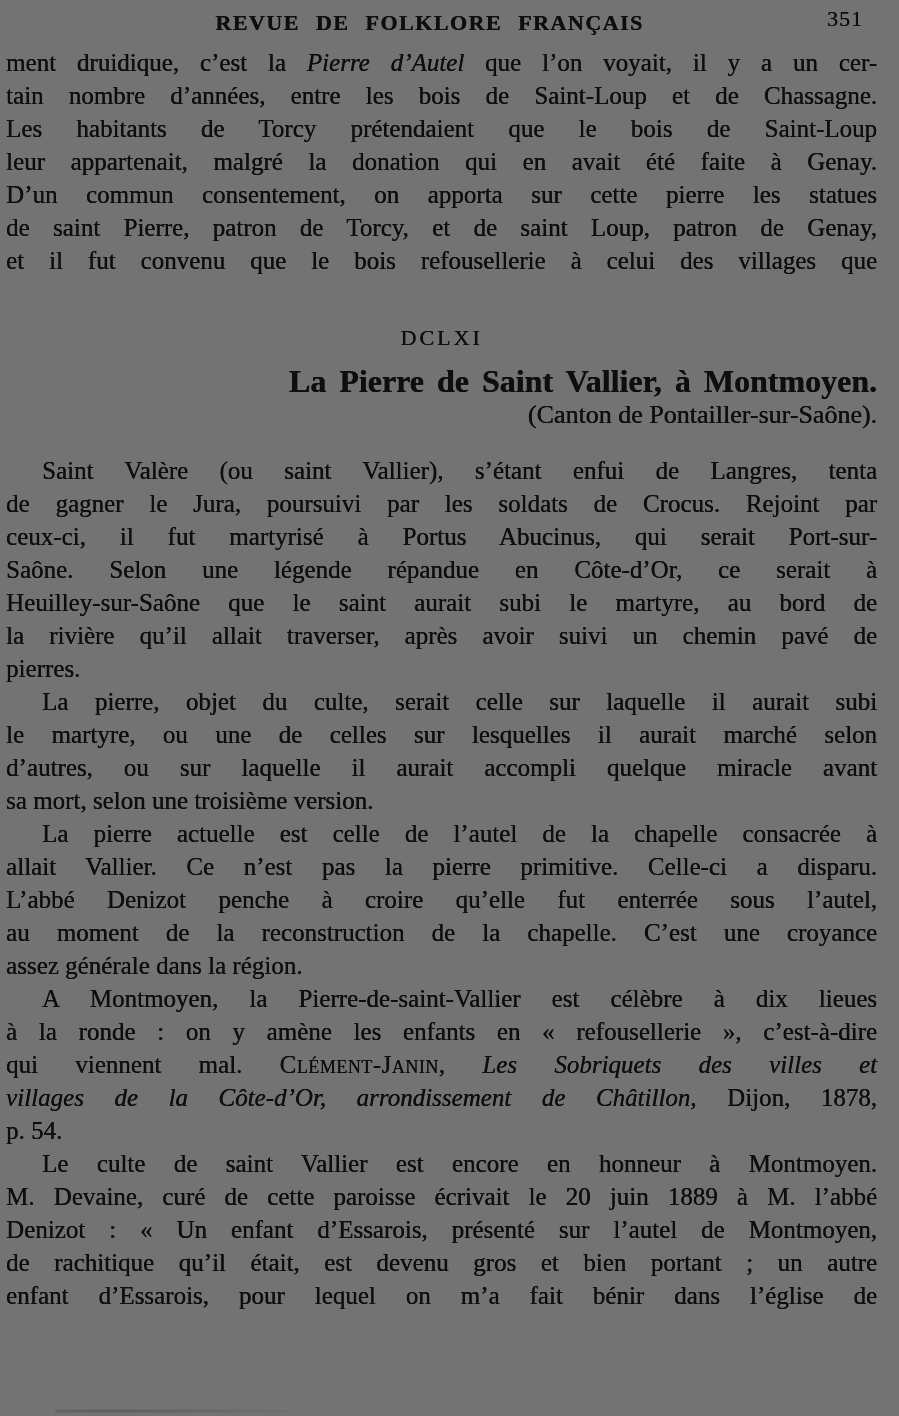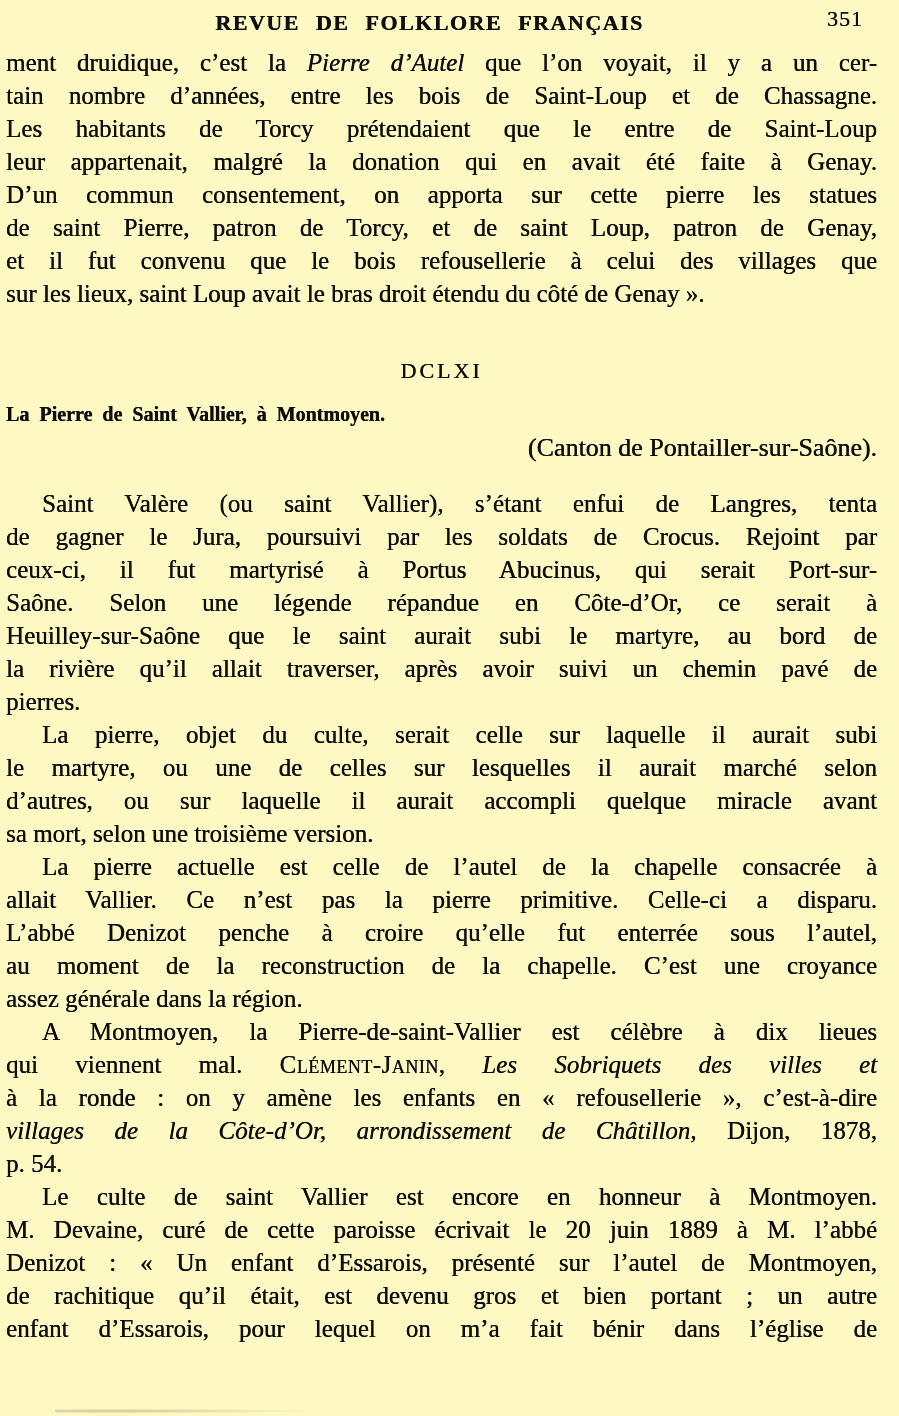--- a/index.html
+++ b/index.html
@@ -1,21 +1,21 @@
 <!DOCTYPE html>
 <html lang="fr"><head>
 <meta charset="utf-8">
 <style>
   html, body { margin: 0; padding: 0; background: #e8e8e8; }
   .page {
     position: relative;
     width: 899px;
     height: 1416px;
     margin: 0 auto;
-    background: #fef9c3;
+    background: #737373;
     color: #0e0e0e;
     font-family: "Liberation Serif", "DejaVu Serif", serif;
     overflow: hidden;
     text-shadow: 0.35px 0 0 currentColor; 
   }
   .pagehead { position: relative; height: 30px; margin-top: 8px; }
   .journal {
     position: absolute; left: 0; right: 0; top: 2px;
     text-align: center;
     transform: translateX(-20px);
@@ -31,21 +31,21 @@
   .line { line-height: 33px; height: 33px; white-space: normal; }
   .line.just { text-align: justify; text-align-last: justify; text-justify: inter-word; }
   .line.indent { text-indent: 36px; }
   .it { font-style: italic; }
   .sc { font-variant: small-caps; letter-spacing: 0.5px; }
   .heading {
     text-align: center; font-size: 22px; line-height: 33px;
     letter-spacing: 3px; margin-top: 44px;
   }
   .title {
-    text-align: left; font-size: 20px; line-height: 33px;
+    text-align: right; font-size: 32px; line-height: 33px;
     font-weight: 700; word-spacing: 5px; margin-top: 11px;
   }
   .subtitle {
     text-align: right; font-size: 26px; line-height: 33px;
     margin-bottom: 23px;
   }
   .artifact {
     position: absolute; left: 55px; bottom: 2px; width: 320px; height: 6px;
     background: radial-gradient(ellipse at 18% 50%, rgba(0,0,0,0.45), rgba(0,0,0,0) 55%);
     opacity: 0.45; filter: blur(0.6px);
@@ -56,26 +56,25 @@
 
 <div class="page">
   <header class="pagehead">
     <div class="journal">REVUE DE FOLKLORE FRANÇAIS</div>
     <div class="pagenum">351</div>
   </header>
   <main class="body">
       <div class="para">
         <div class="line just"><span>ment druidique, c’est la </span><span class="it">Pierre d’Autel</span><span> que l’on voyait, il y a un cer-</span></div>
         <div class="line just"><span>tain nombre d’années, entre les bois de Saint-Loup et de Chassagne.</span></div>
-        <div class="line just"><span>Les habitants de Torcy prétendaient que le entre de Saint-Loup</span></div>
+        <div class="line just"><span>Les habitants de Torcy prétendaient que le bois de Saint-Loup</span></div>
         <div class="line just"><span>leur appartenait, malgré la donation qui en avait été faite à Genay.</span></div>
         <div class="line just"><span>D’un commun consentement, on apporta sur cette pierre les statues</span></div>
         <div class="line just"><span>de saint Pierre, patron de Torcy, et de saint Loup, patron de Genay,</span></div>
         <div class="line just"><span>et il fut convenu que le bois refousellerie à celui des villages que</span></div>
-        <div class="line"><span>sur les lieux, saint Loup avait le bras droit étendu du côté de Genay ».</span></div>
       </div>
       <div class="heading">DCLXI</div>
       <div class="title">La Pierre de Saint Vallier, à Montmoyen.</div>
       <div class="subtitle">(Canton de Pontailler-sur-Saône).</div>
       <div class="para">
         <div class="line just indent"><span>Saint Valère (ou saint Vallier), s’étant enfui de Langres, tenta</span></div>
         <div class="line just"><span>de gagner le Jura, poursuivi par les soldats de Crocus. Rejoint par</span></div>
         <div class="line just"><span>ceux-ci, il fut martyrisé à Portus Abucinus, qui serait Port-sur-</span></div>
         <div class="line just"><span>Saône. Selon une légende répandue en Côte-d’Or, ce serait à</span></div>
         <div class="line just"><span>Heuilley-sur-Saône que le saint aurait subi le martyre, au bord de</span></div>
@@ -90,22 +89,22 @@
       </div>
       <div class="para">
         <div class="line just indent"><span>La pierre actuelle est celle de l’autel de la chapelle consacrée à</span></div>
         <div class="line just"><span>allait Vallier. Ce n’est pas la pierre primitive. Celle-ci a disparu.</span></div>
         <div class="line just"><span>L’abbé Denizot penche à croire qu’elle fut enterrée sous l’autel,</span></div>
         <div class="line just"><span>au moment de la reconstruction de la chapelle. C’est une croyance</span></div>
         <div class="line"><span>assez générale dans la région.</span></div>
       </div>
       <div class="para">
         <div class="line just indent"><span>A Montmoyen, la Pierre-de-saint-Vallier est célèbre à dix lieues</span></div>
+        <div class="line just"><span>à la ronde : on y amène les enfants en « refousellerie », c’est-à-dire</span></div>
         <div class="line just"><span>qui viennent mal. </span><span class="sc">Clément-Janin</span><span>, </span><span class="it">Les Sobriquets des villes et</span></div>
-        <div class="line just"><span>à la ronde : on y amène les enfants en « refousellerie », c’est-à-dire</span></div>
         <div class="line just"><span class="it">villages de la Côte-d’Or, arrondissement de Châtillon</span><span>, Dijon, 1878,</span></div>
         <div class="line"><span>p. 54.</span></div>
       </div>
       <div class="para">
         <div class="line just indent"><span>Le culte de saint Vallier est encore en honneur à Montmoyen.</span></div>
         <div class="line just"><span>M. Devaine, curé de cette paroisse écrivait le 20 juin 1889 à M. l’abbé</span></div>
         <div class="line just"><span>Denizot : « Un enfant d’Essarois, présenté sur l’autel de Montmoyen,</span></div>
         <div class="line just"><span>de rachitique qu’il était, est devenu gros et bien portant ; un autre</span></div>
         <div class="line just"><span>enfant d’Essarois, pour lequel on m’a fait bénir dans l’église de</span></div>
       </div>

